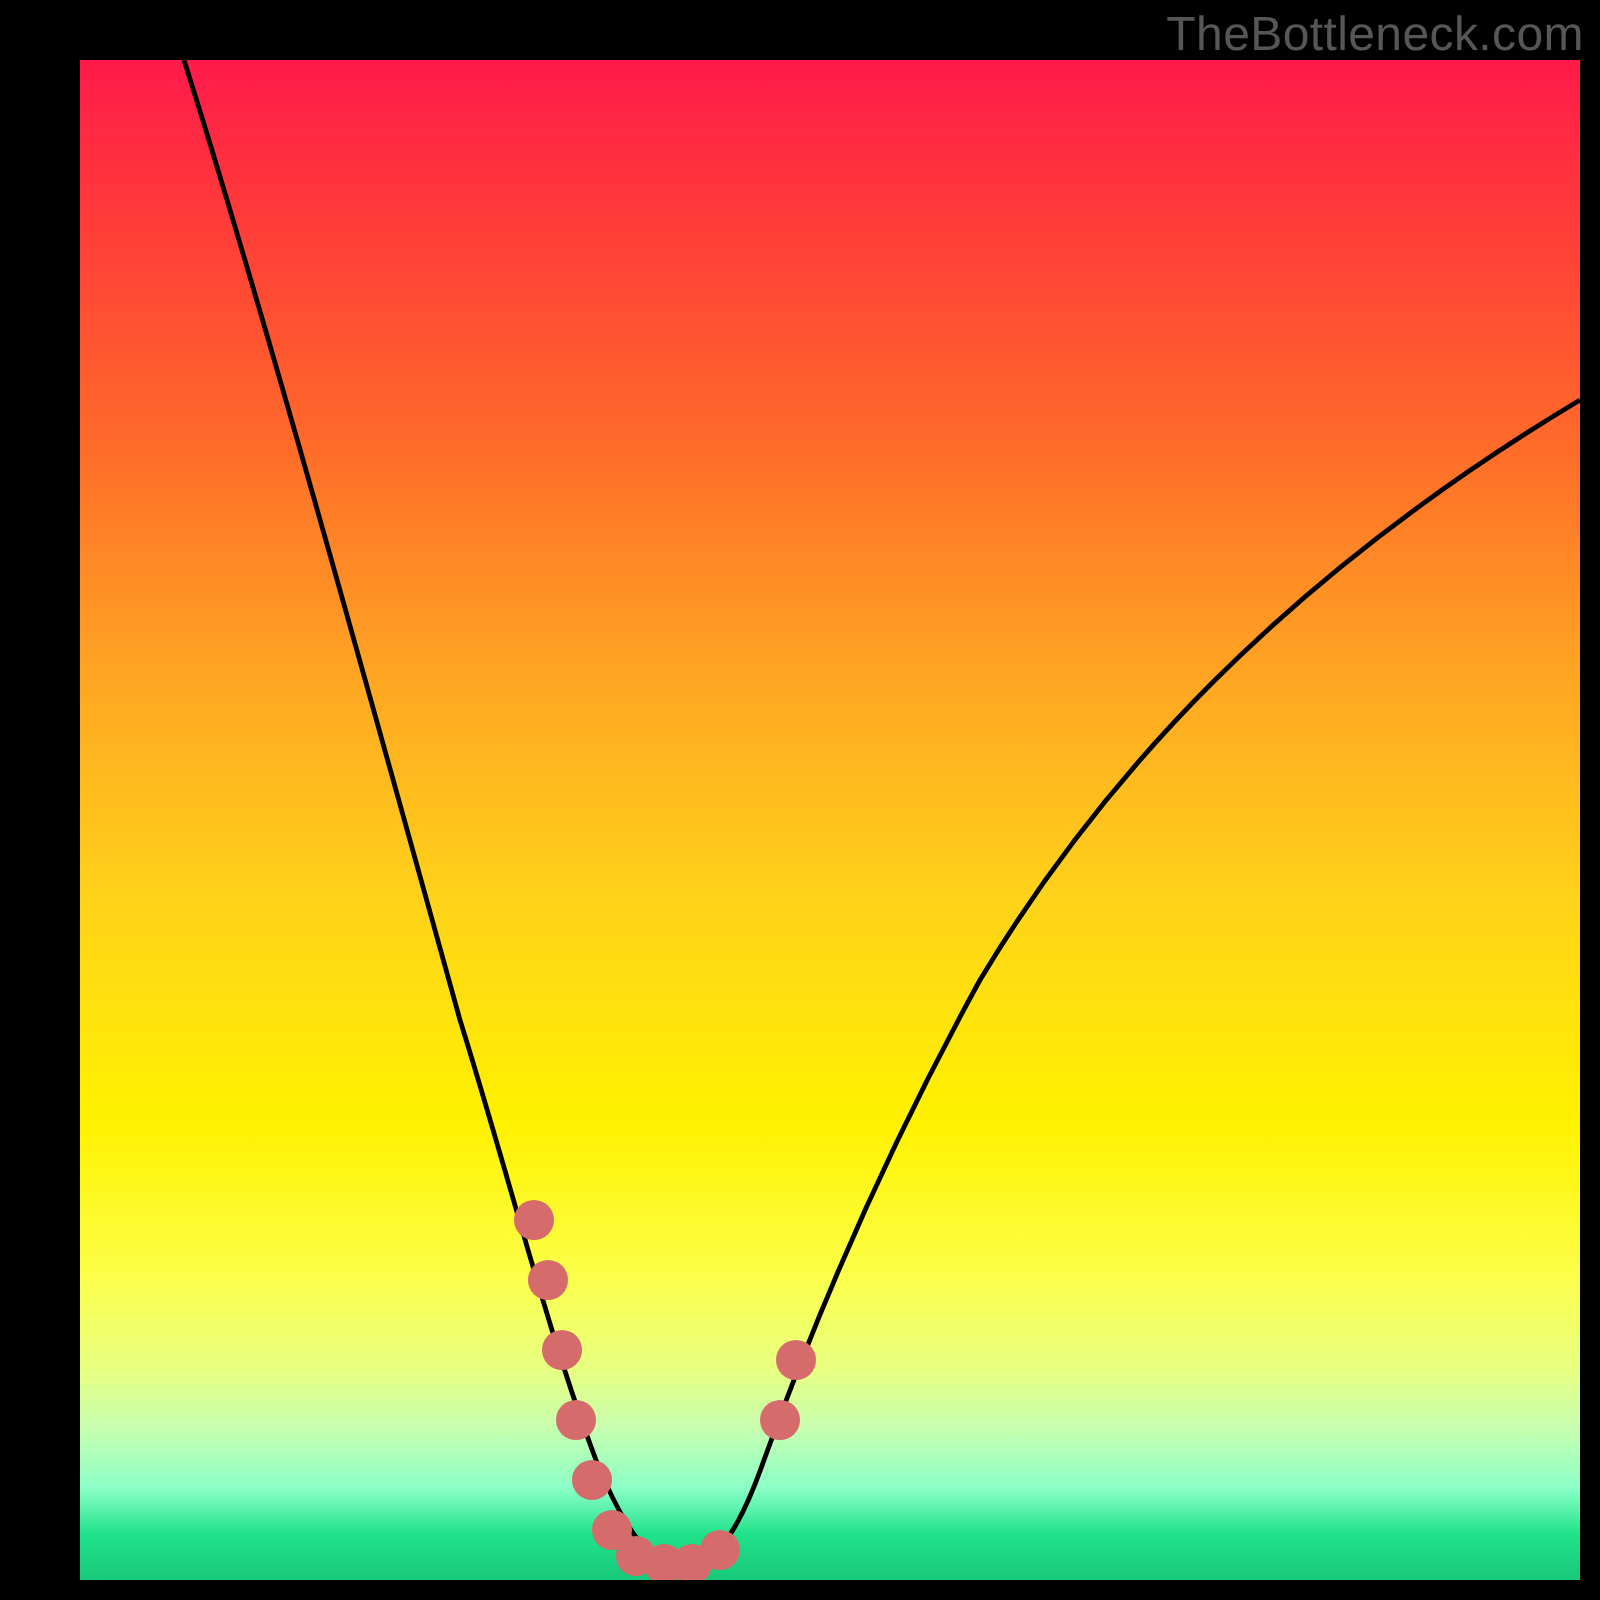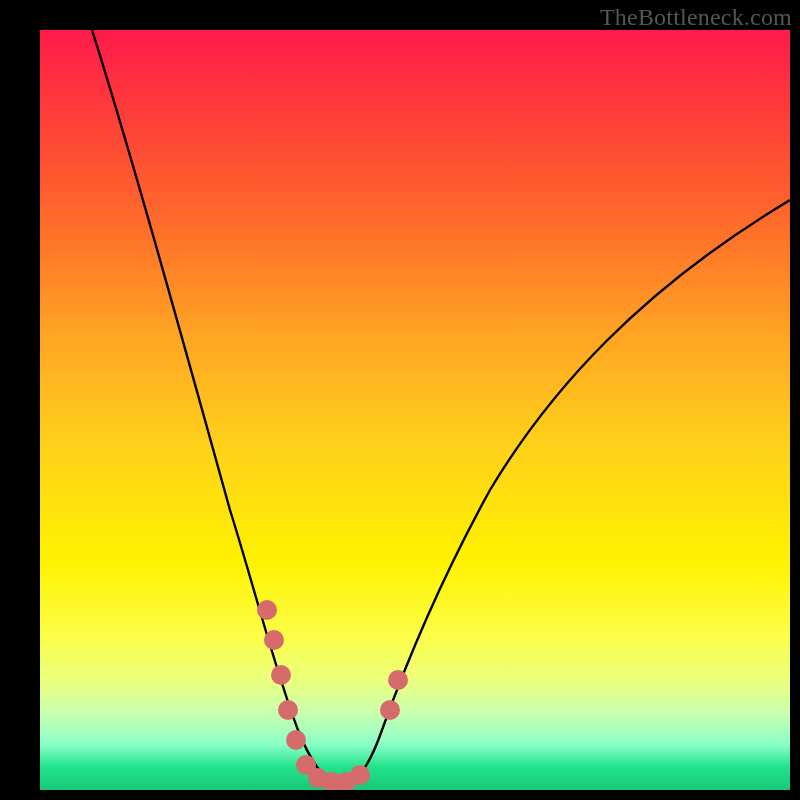--- a/index.html
+++ b/index.html
@@ -11,21 +11,20 @@
     overflow: hidden;
     font-family: Arial, Helvetica, sans-serif;
   }
   .frame {
     position: absolute;
     left: 0;
     top: 0;
     width: 800px;
     height: 624px;
     background: #000;
-    font-family: Liberation Serif, serif;
   }
   .plot {
     position: absolute;
     left: 40px;
     top: 30px;
     width: 750px;
     height: 760px;
     background: linear-gradient(to bottom,
       #ff1a4a 0%,
       #ff3a3a 10%,

